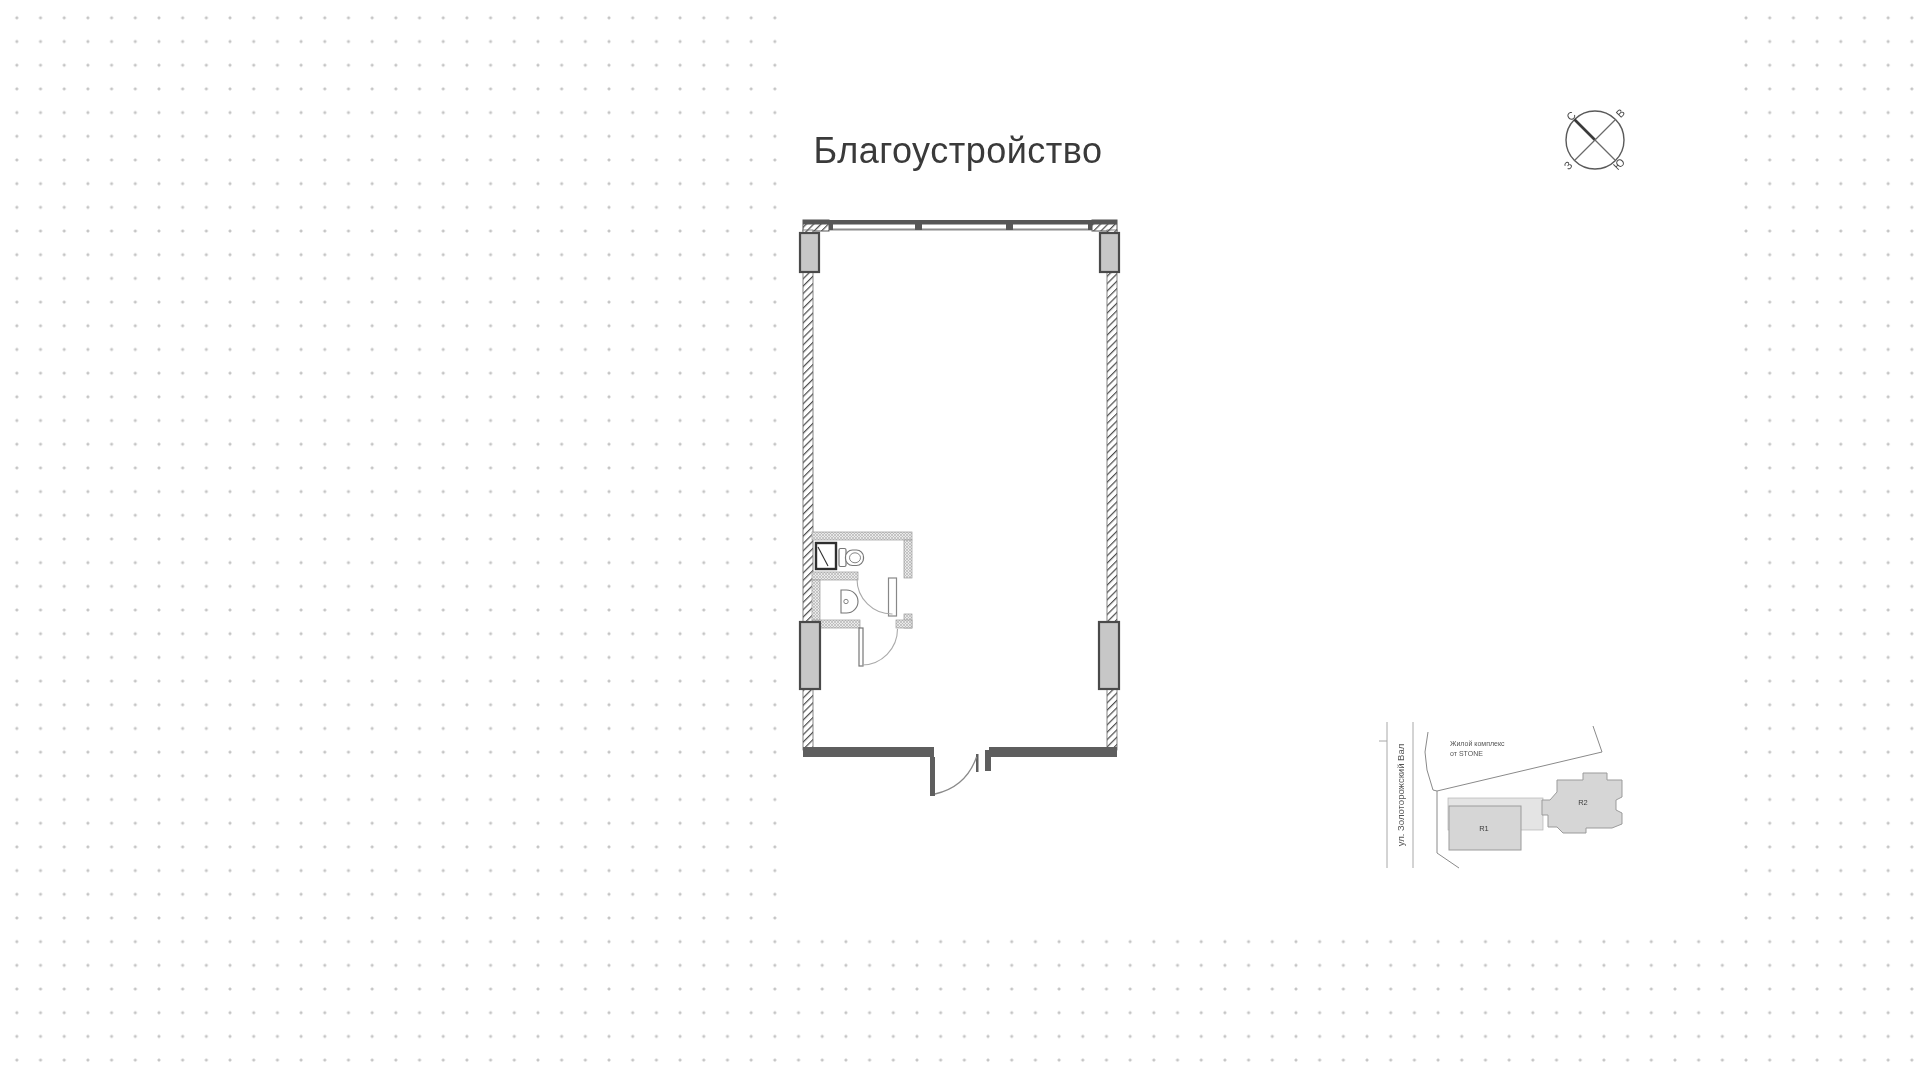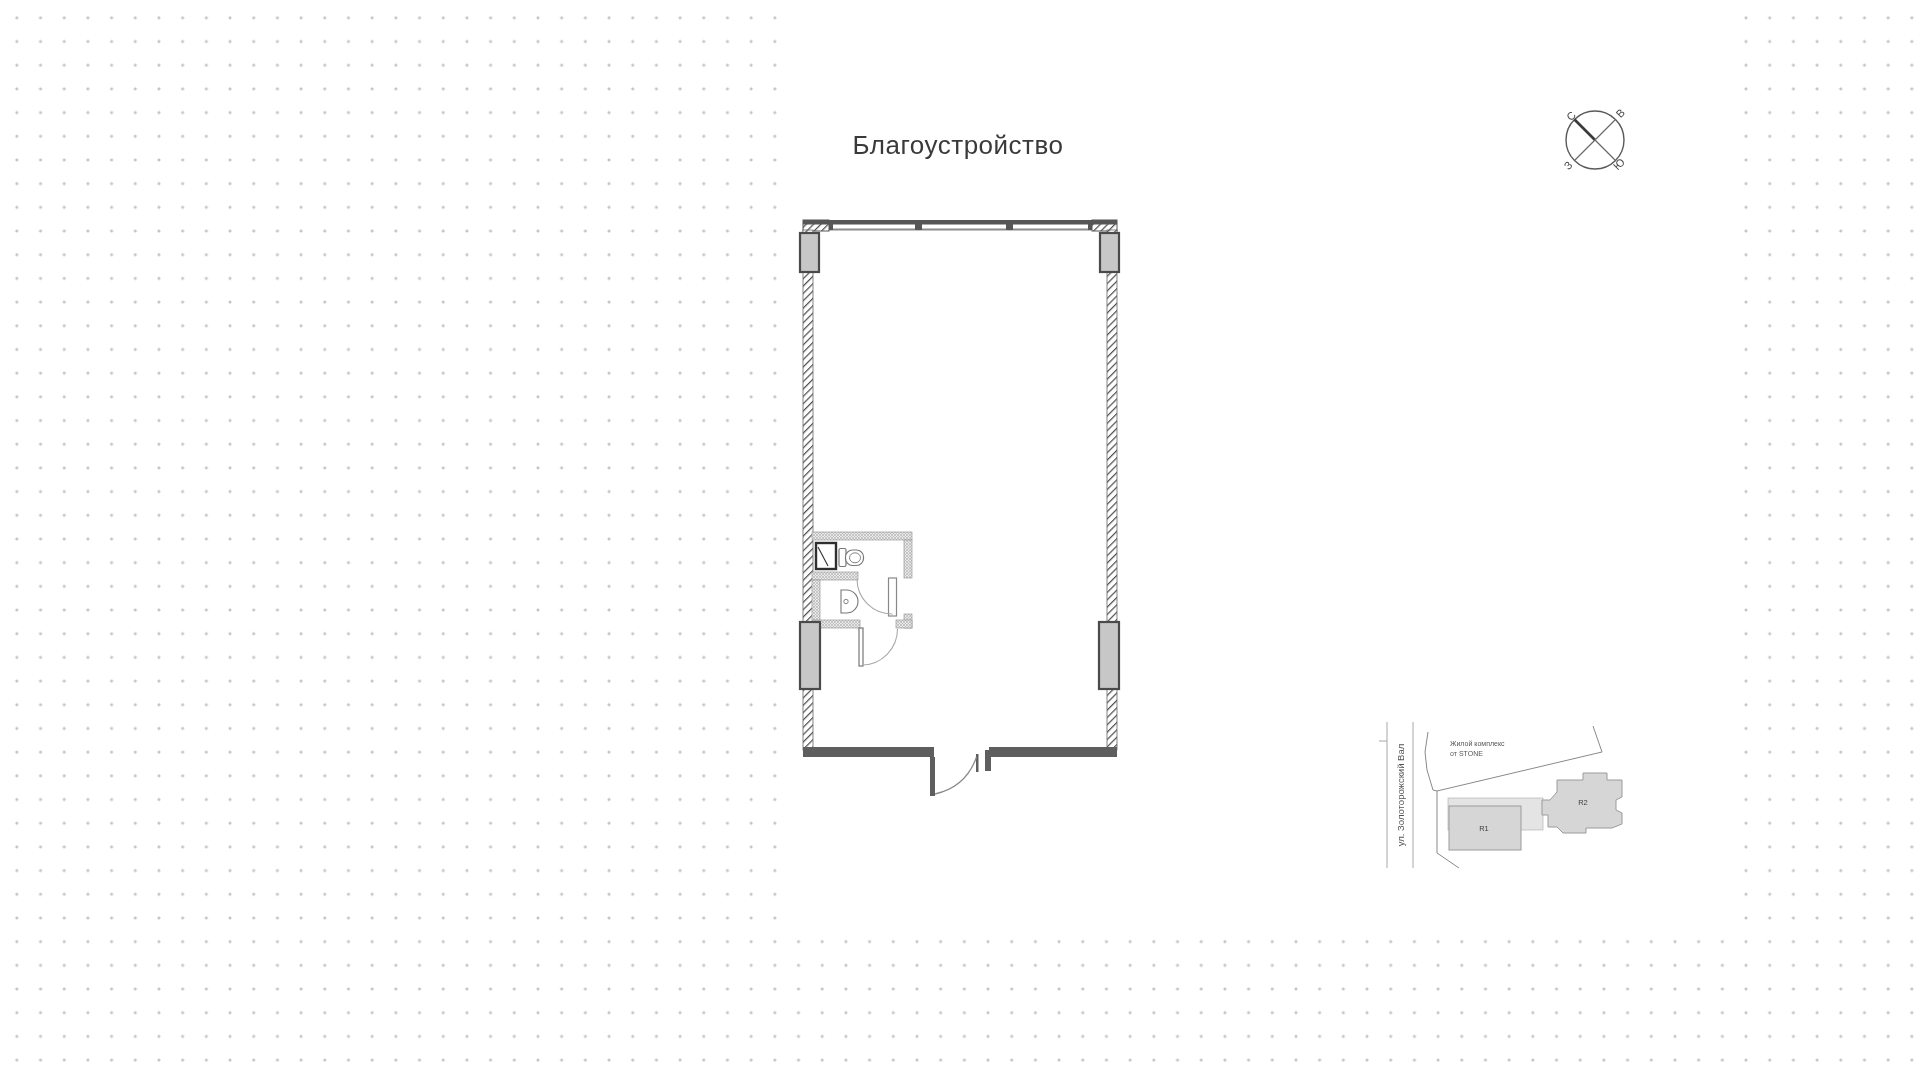--- a/index.html
+++ b/index.html
@@ -13,21 +13,21 @@
     overflow:hidden;
     position:relative;
   }
   .card{
     position:absolute;left:793px;top:0;width:948px;height:925px;
     background:#ffffff;
   }
   .page-title{
     position:absolute;left:793px;top:130px;width:330px;
     text-align:center;
-    font-size:26px;font-weight:400;letter-spacing:.5px;color:#3a3a3a;
+    font-size:36px;font-weight:400;letter-spacing:.5px;color:#3a3a3a;
   }
   .abs{position:absolute;}
 </style>
 </head>
 <body>
 
 <div class="card"></div>
 
 <div class="page-title">Благоустройство</div>
 

